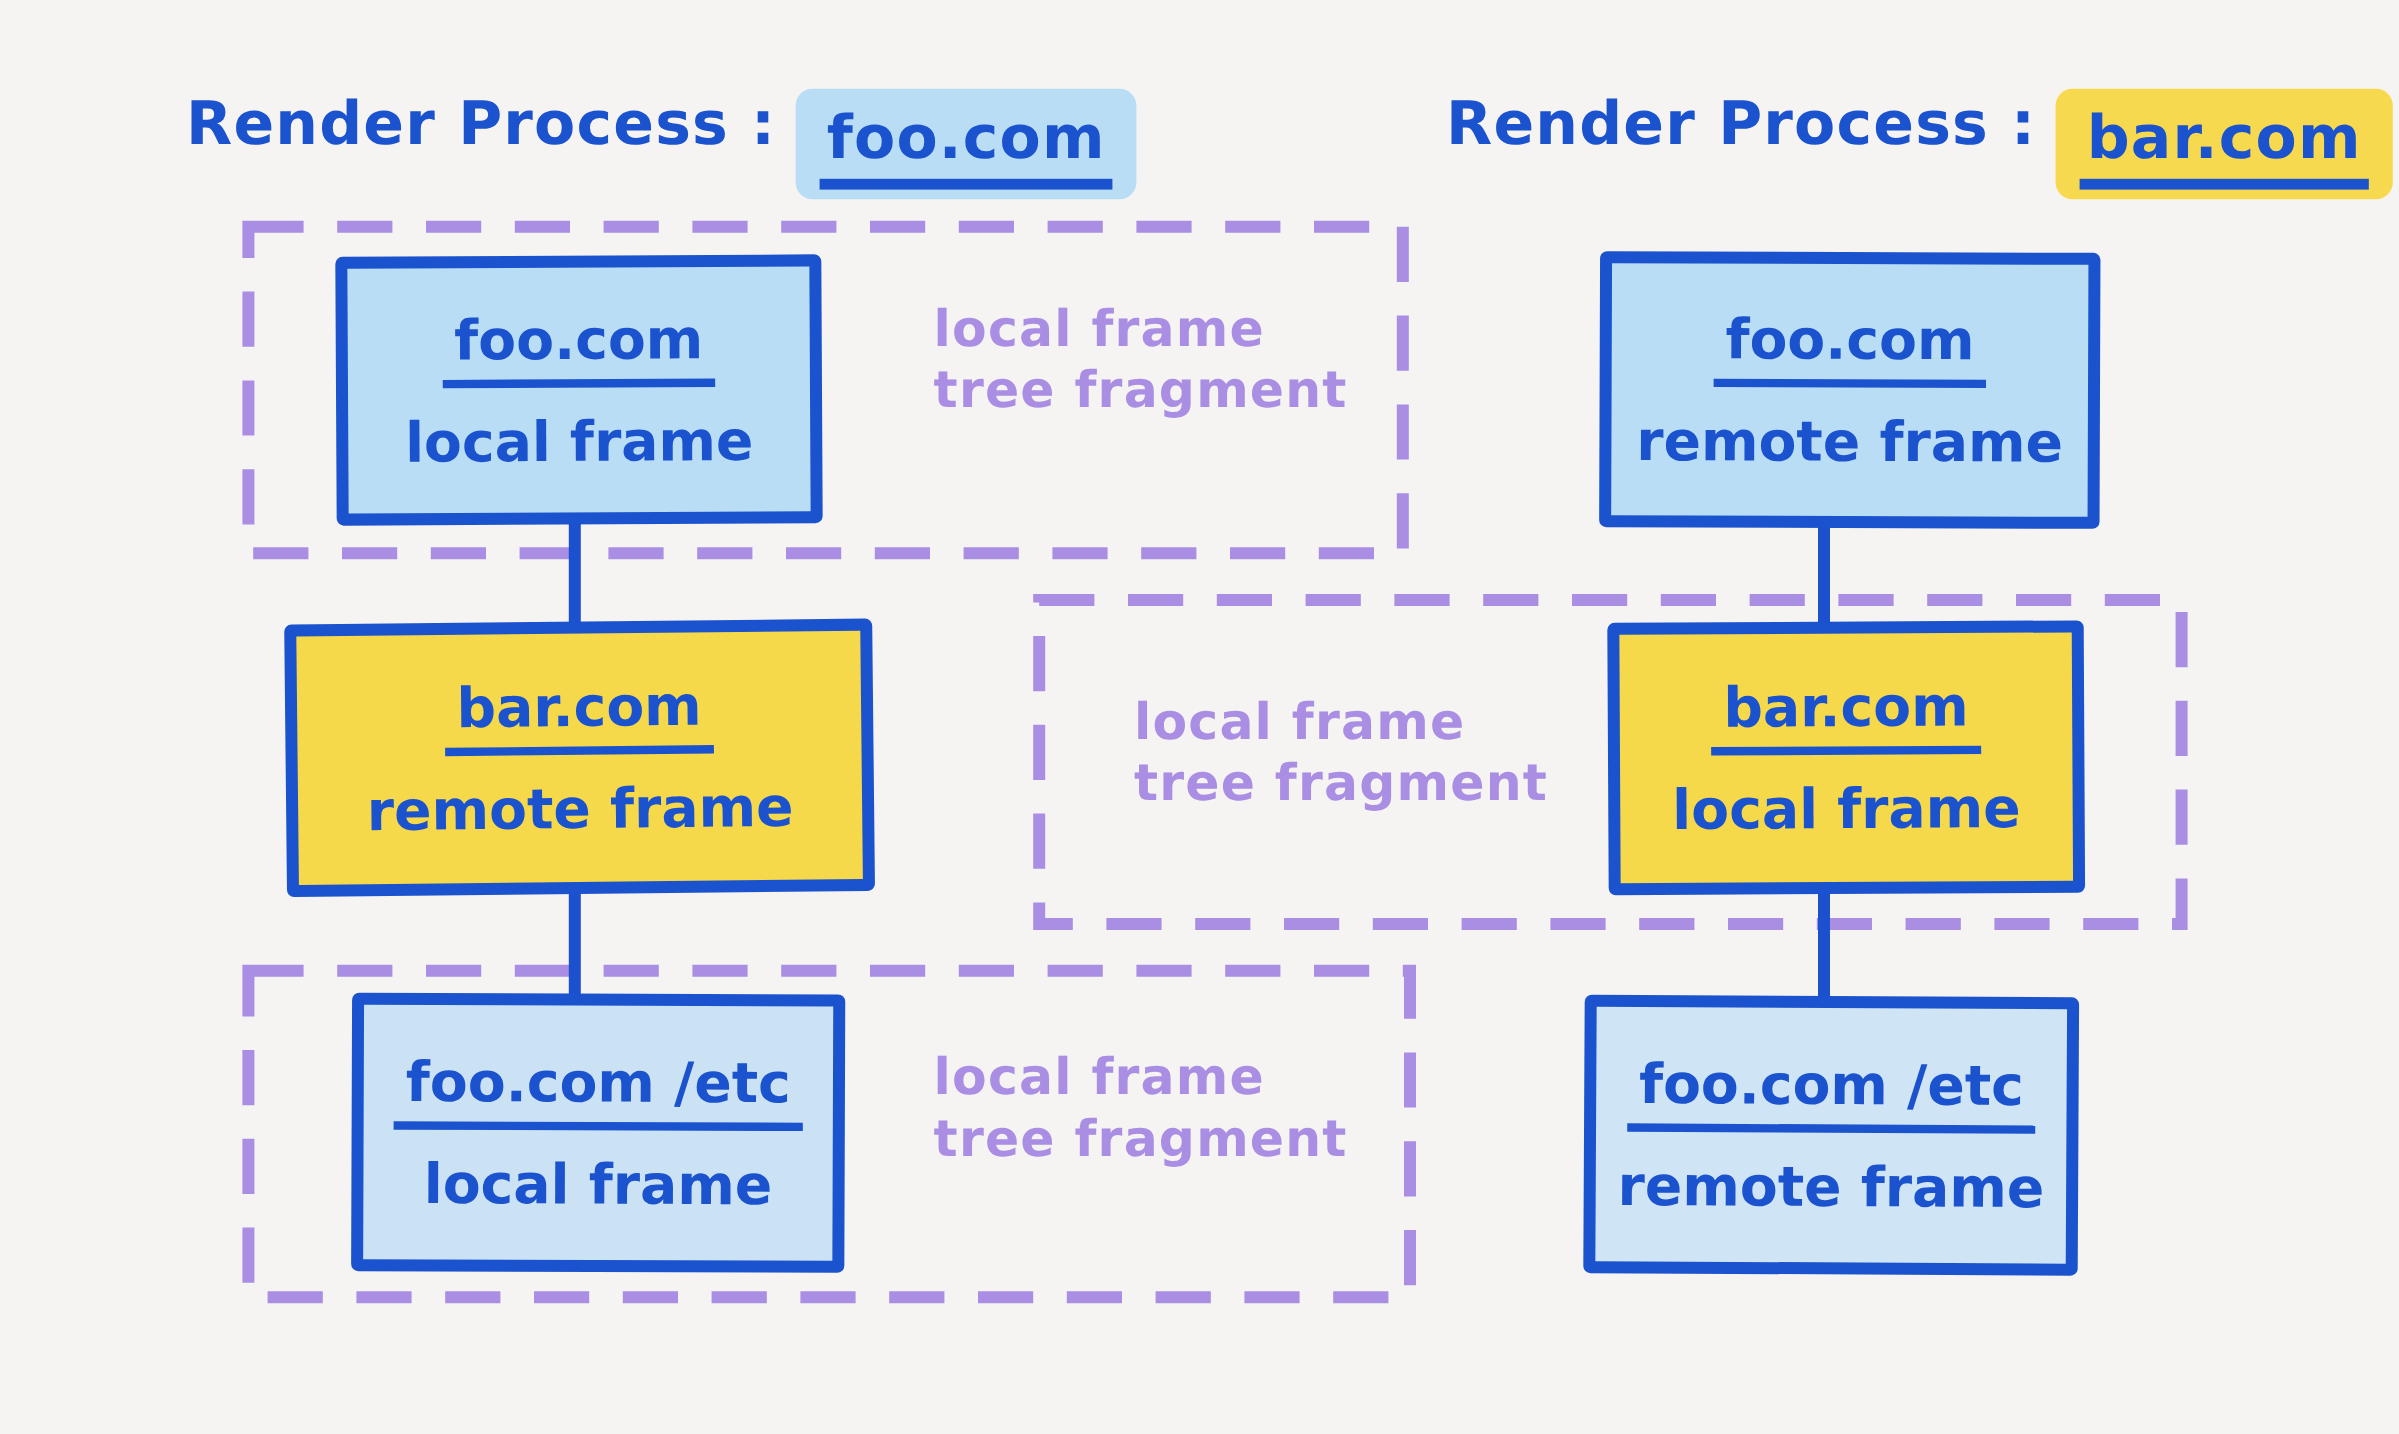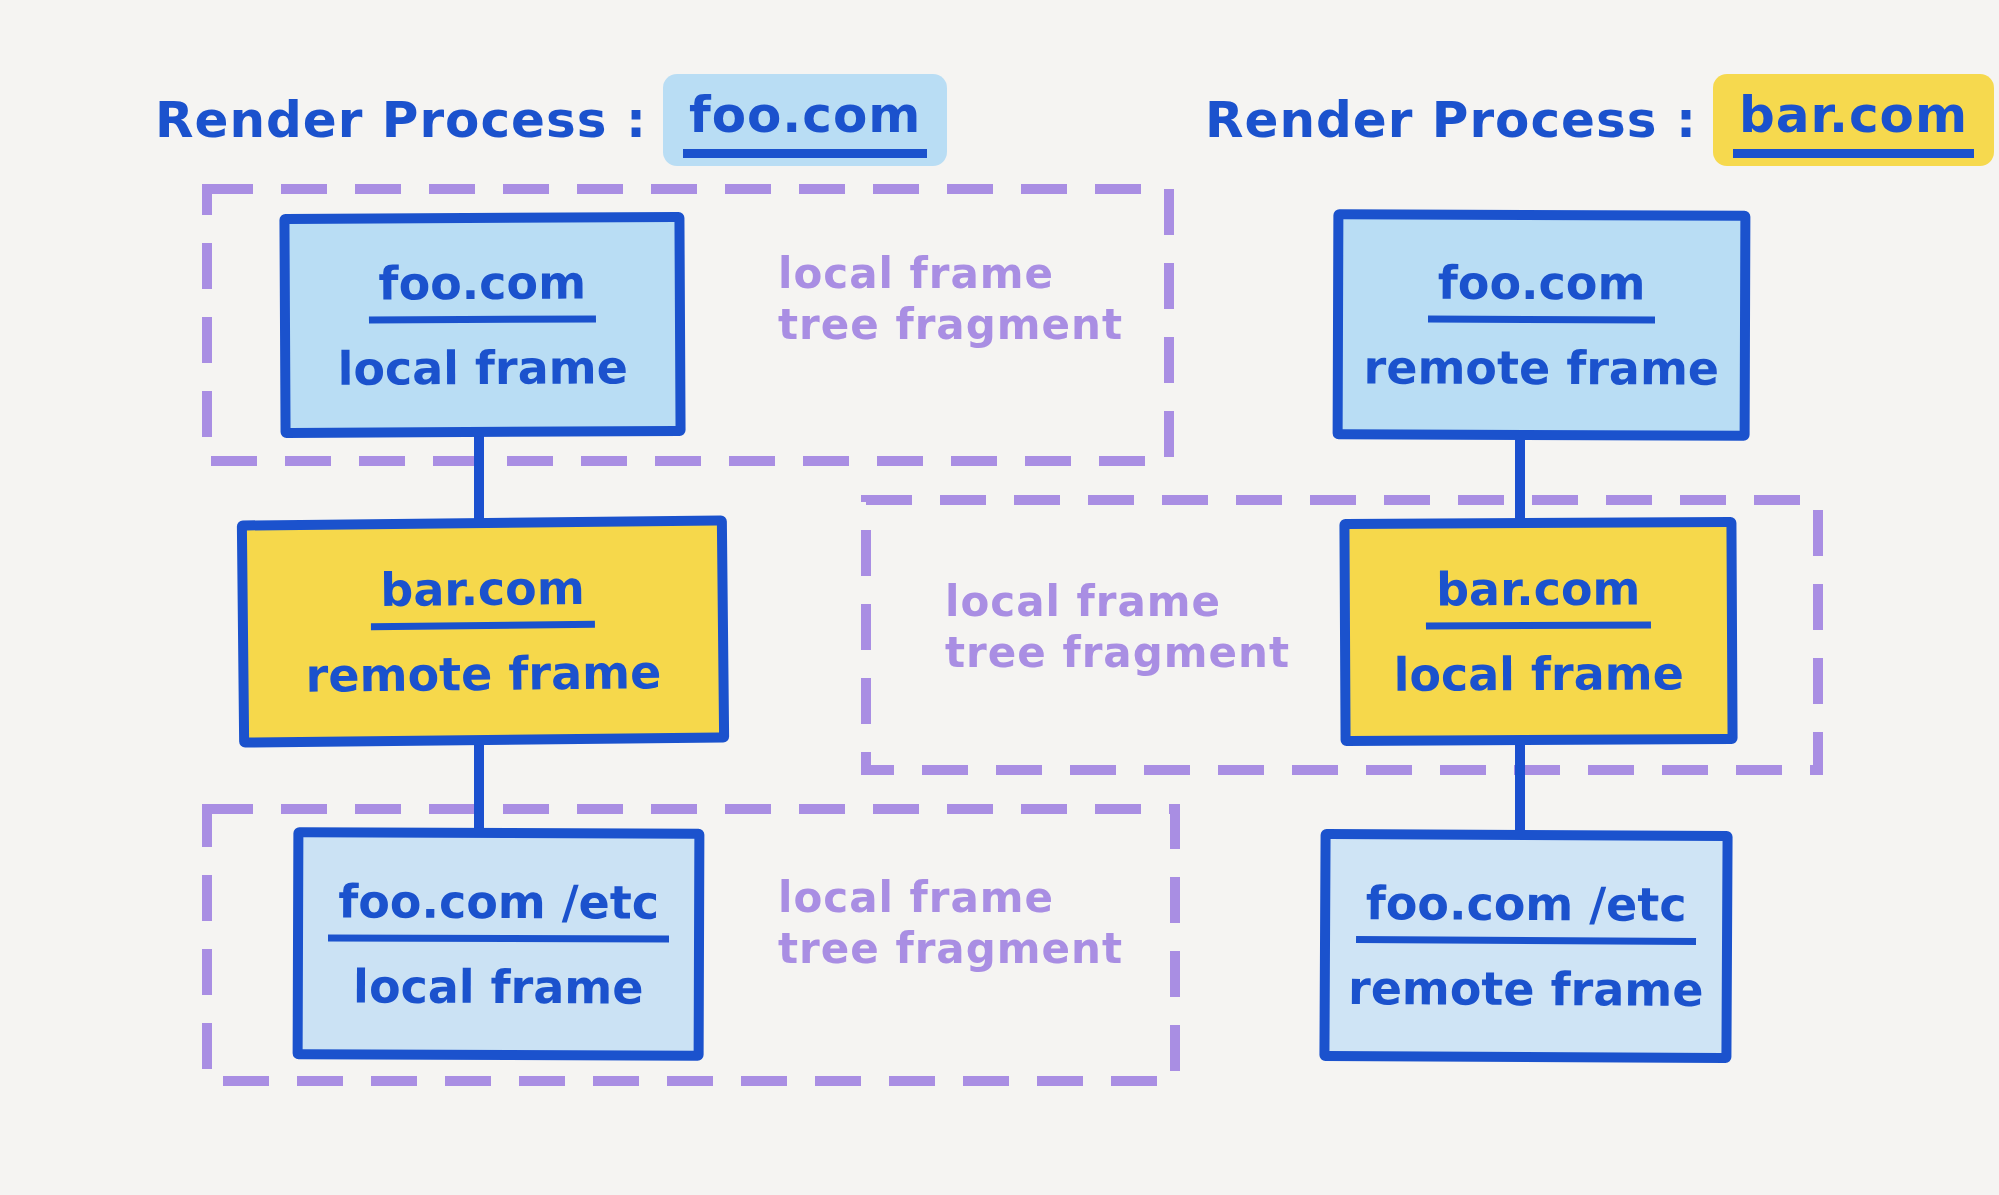--- a/index.html
+++ b/index.html
@@ -27,21 +27,21 @@
     stroke-dasharray: 46 28;
   }
   .conn {
     stroke: #1b50cf;
     stroke-width: 10;
   }
   
   .process-title {
     position: absolute;
     display: flex;
-    align-items: center;
+    align-items: flex-start;
     gap: 16px;
     font-size: 50px;
     font-weight: bold;
     color: #1b52cd;
     letter-spacing: 1px;
     white-space: nowrap;
   }
   .title-left  { left: 155px; top: 74px; }
   .title-right { left: 1205px; top: 74px; }
   .domain-highlight {

